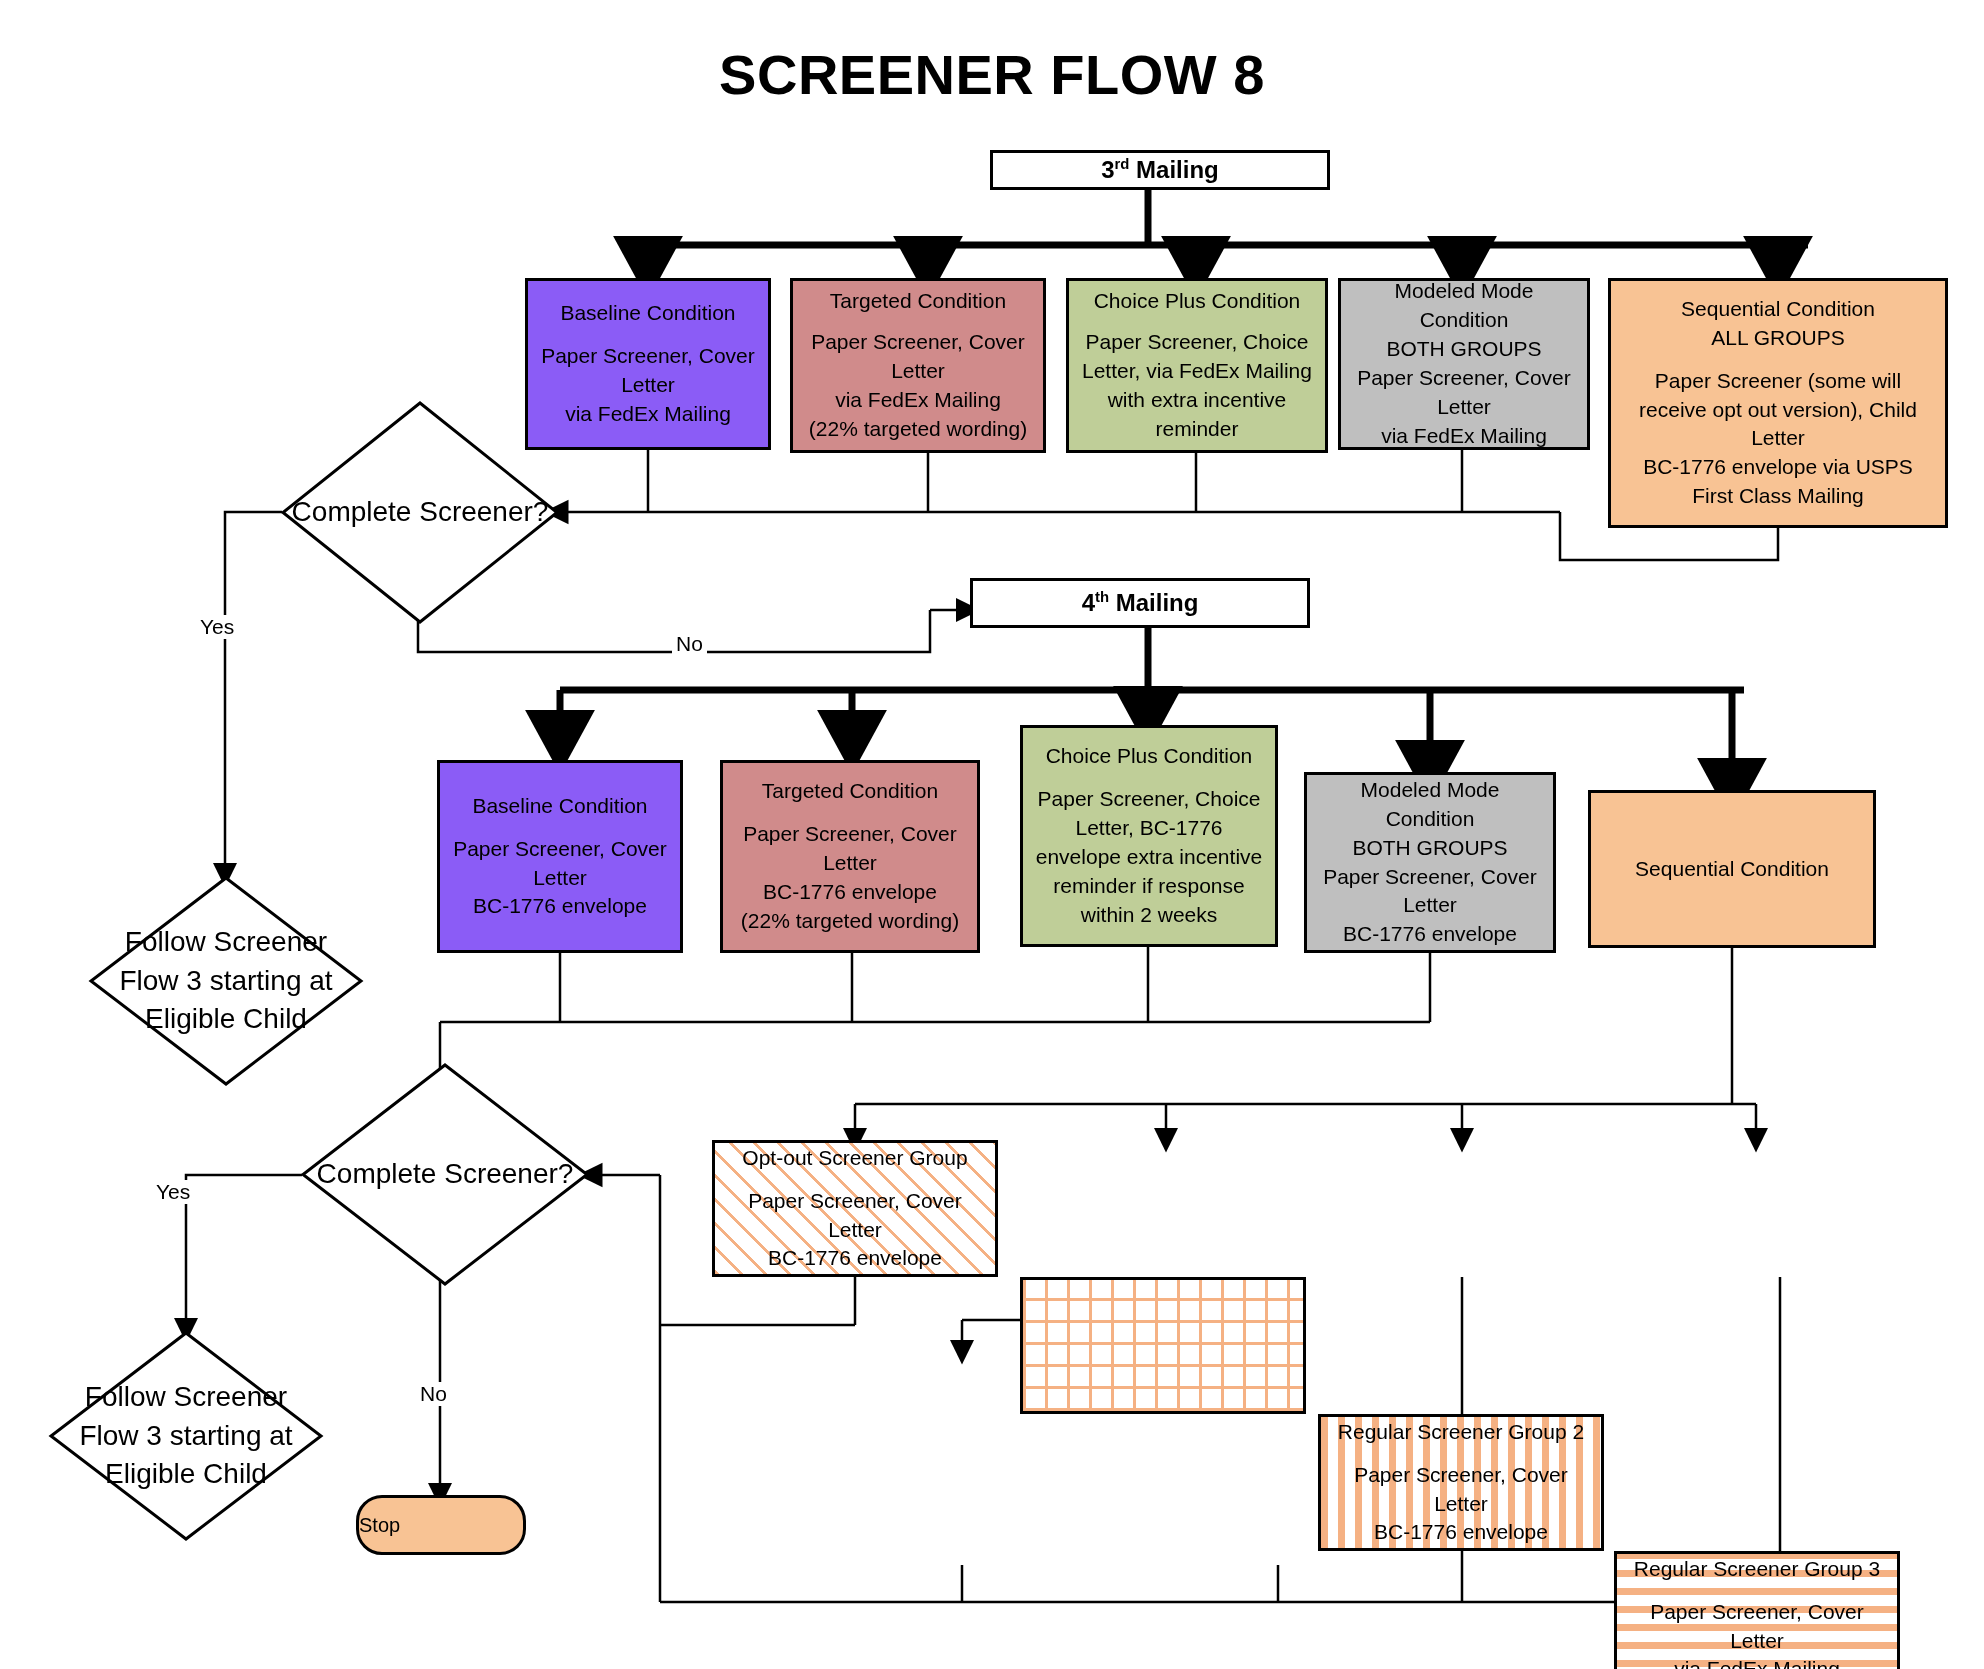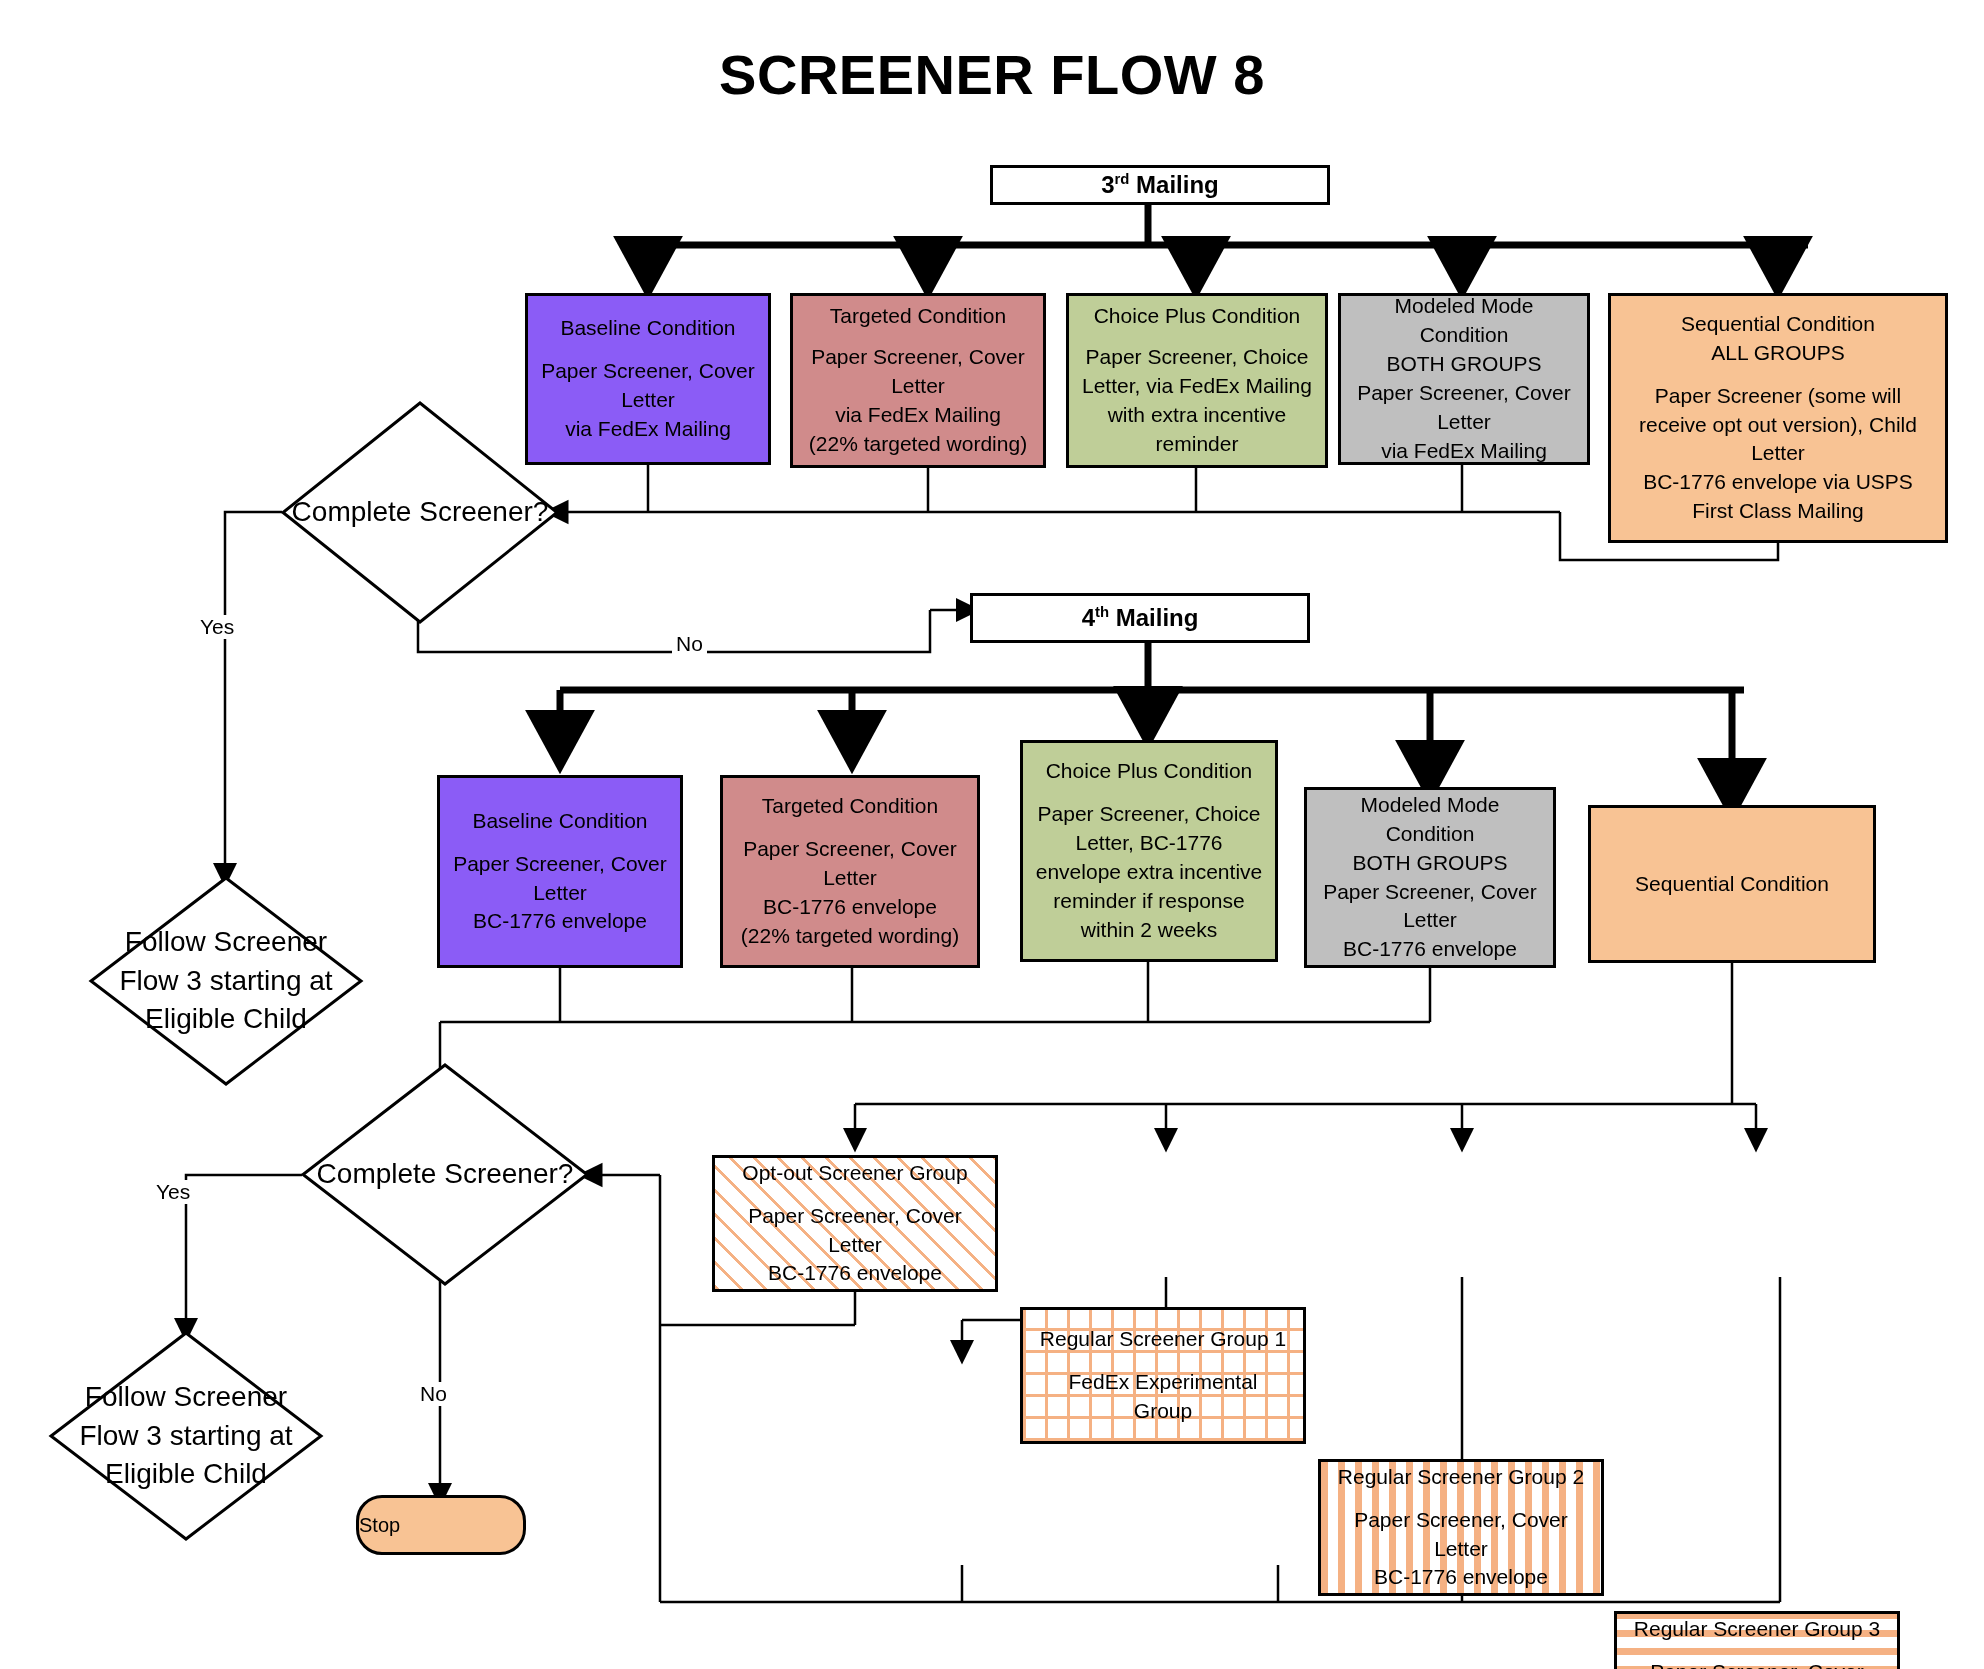--- a/index.html
+++ b/index.html
@@ -44,21 +44,20 @@
     display: flex;
     flex-direction: column;
     align-items: center;
     justify-content: center;
     text-align: center;
     font-size: 21px;
     line-height: 1.38;
     padding: 6px 8px;
     background: #ffffff;
     z-index: 3;
-    margin-top: 15px;
   }
   .node .ln { display: block; width: 100%; }
   .node .gap { height: 14px; }
 
   
   .mailing {
     font-size: 24px;
     font-weight: bold;
     background: #ffffff;
     border: 3px solid #000;
@@ -377,26 +376,20 @@
       <span class="ln">Opt-out Screener Group</span>
       <span class="gap" style="display:block;"></span>
       <span class="ln">Paper Screener, Cover</span>
       <span class="ln">Letter</span>
       <span class="ln">BC-1776 envelope</span>
     </span>
   </div>
 
   <div class="node fill-white haspat" style="left:1020px; top:1140px; width:286px; height:137px;">
     <span class="pat pat-grid"></span>
-    <span class="txt">
-      <span class="ln">Regular Screener Group 1</span>
-      <span class="gap" style="display:block;"></span>
-      <span class="ln">FedEx Experimental</span>
-      <span class="ln">Group</span>
-    </span>
   </div>
 
   <div class="node fill-white haspat" style="left:1318px; top:1140px; width:286px; height:137px;">
     <span class="pat pat-vert"></span>
     <span class="txt">
       <span class="ln">Regular Screener Group 2</span>
       <span class="gap" style="display:block;"></span>
       <span class="ln">Paper Screener, Cover</span>
       <span class="ln">Letter</span>
       <span class="ln">BC-1776 envelope</span>

